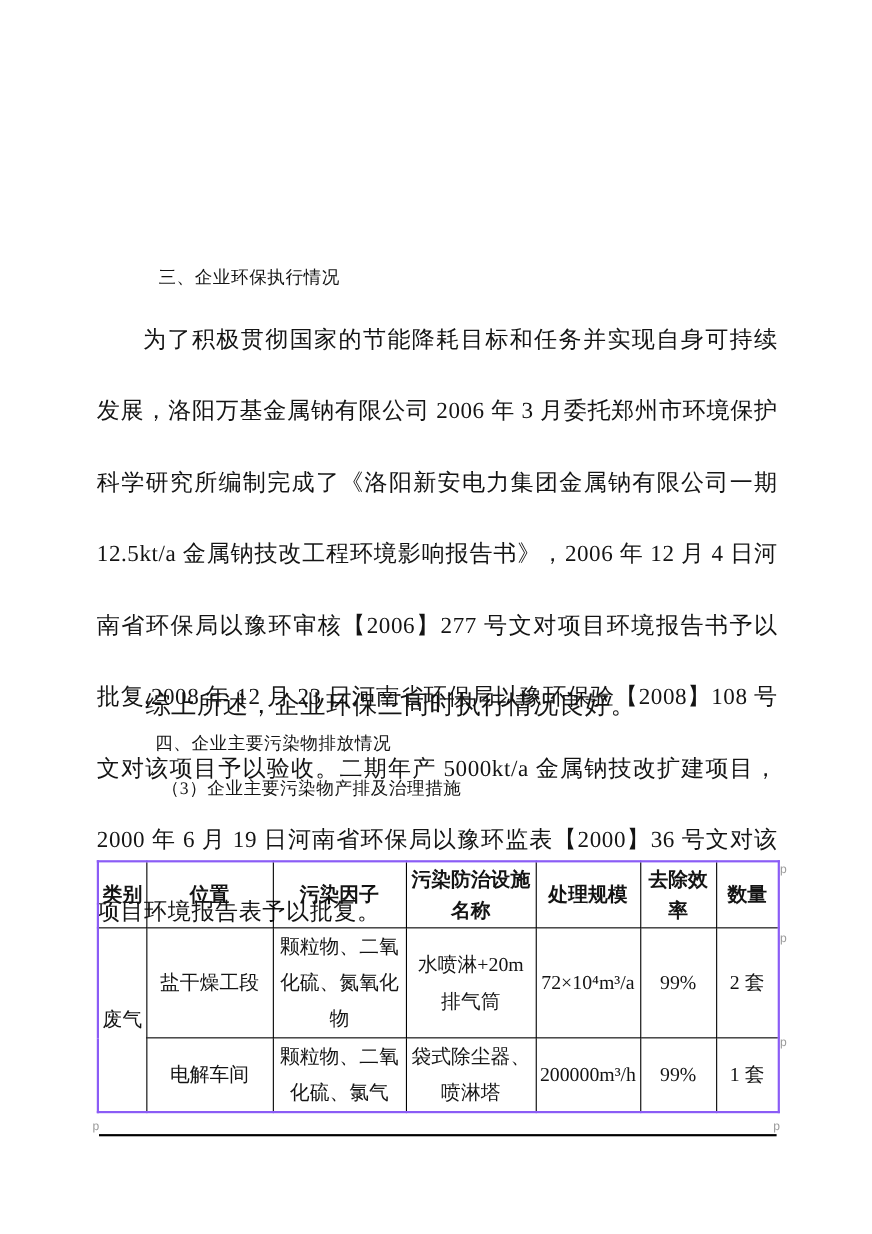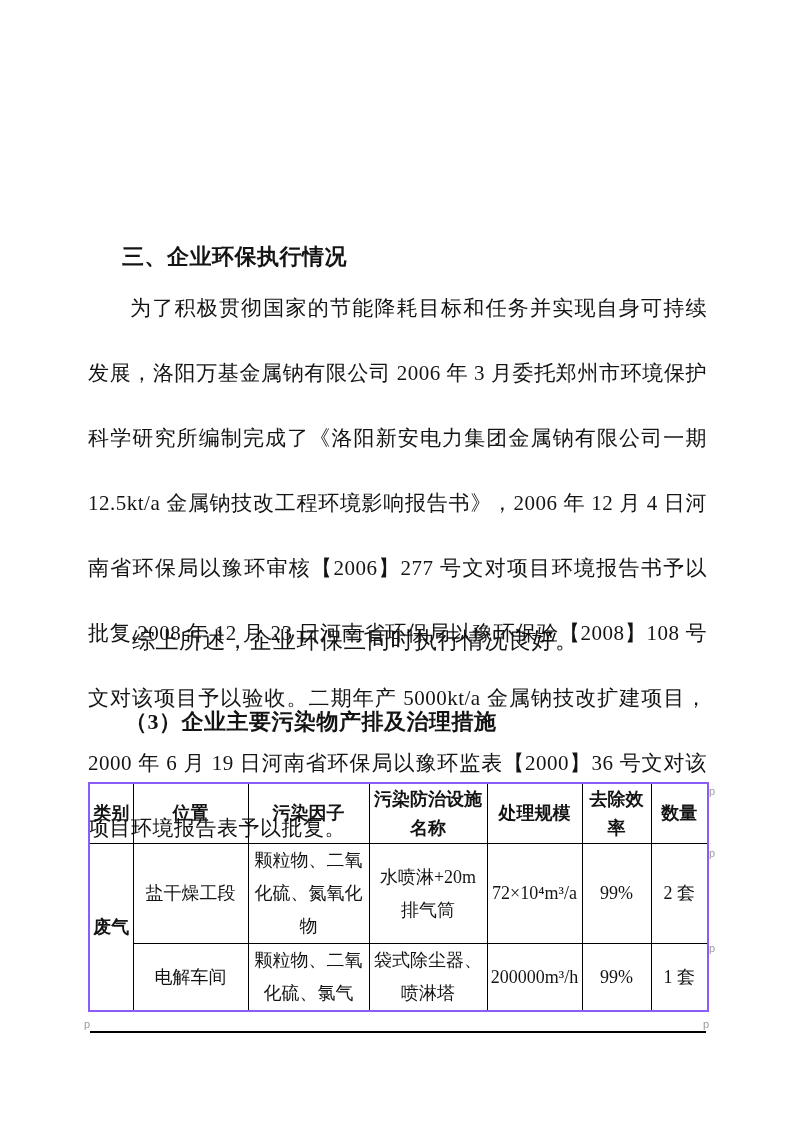--- a/index.html
+++ b/index.html
@@ -25,23 +25,23 @@
   .single {
     position:absolute;
     left:88px; width:619px;
     font-size:23px;
     letter-spacing:0.5px;
   }
   #p3 { top:625px; padding-left:44px; }
   #p4 { top:749px; padding-left:44px; }
   .hd {
     position:absolute;
-    left:83px; width:619px;
-    font-weight:bold;
-    font-size:22px;
+    left:105px; width:619px;
+    font-weight:normal;
+    font-size:16px;
     letter-spacing:0.5px;
   }
   #h3 { top:242px; padding-left:39px; }
   #h4 { top:666px; padding-left:36px; }
   #h5 { top:707px; padding-left:42px; }
 
   table.pollu {
     position:absolute;
     left:88px; top:782px;
     width:619px;
@@ -54,21 +54,21 @@
     font-size:18px;
     text-align:center;
     vertical-align:middle;
     padding:0 2px;
     overflow:hidden;
   }
   tr.hrow td { font-weight:bold; line-height:29px; height:59px; }
   tr.r1 td { height:94px; line-height:33px; }
   tr.r2 td { height:57px; line-height:33px; }
   td.narrow { padding:0 12px; }
-  td.cat { line-height:40px; font-weight:bold; }
+  td.cat { line-height:40px; font-weight:normal; }
   td.jcell { text-align:justify; text-justify:inter-character; padding:0 6px; }
   td.scale { white-space:nowrap; padding:0; }
 
   .rule {
     position:absolute;
     left:90px; top:1031px;
     width:616px; height:2px;
     background:#000;
   }
   .marker {
@@ -89,20 +89,21 @@
 
 <div class="page">
 
 
   <div id="h3" class="hd">三、企业环保执行情况</div>
 
   <div id="p2" class="para">为了积极贯彻国家的节能降耗目标和任务并实现自身可持续发展，洛阳万基金属钠有限公司 2006 年 3 月委托郑州市环境保护科学研究所编制完成了《洛阳新安电力集团金属钠有限公司一期 12.5kt/a 金属钠技改工程环境影响报告书》，2006 年 12 月 4 日河南省环保局以豫环审核【2006】277 号文对项目环境报告书予以批复,2008 年 12 月 23 日河南省环保局以豫环保验【2008】108 号文对该项目予以验收。二期年产 5000kt/a 金属钠技改扩建项目，2000 年 6 月 19 日河南省环保局以豫环监表【2000】36 号文对该项目环境报告表予以批复。</div>
 
   <div id="p3" class="single">综上所述，企业环保三同时执行情况良好。</div>
 
+  <div id="h4" class="hd">四、企业主要污染物排放情况</div>
 
   <div id="h5" class="hd">（3）企业主要污染物产排及治理措施</div>
 
 
   <table class="pollu">
     <colgroup>
       <col style="width:44px">
       <col style="width:115px">
       <col style="width:121px">
       <col style="width:118px">

